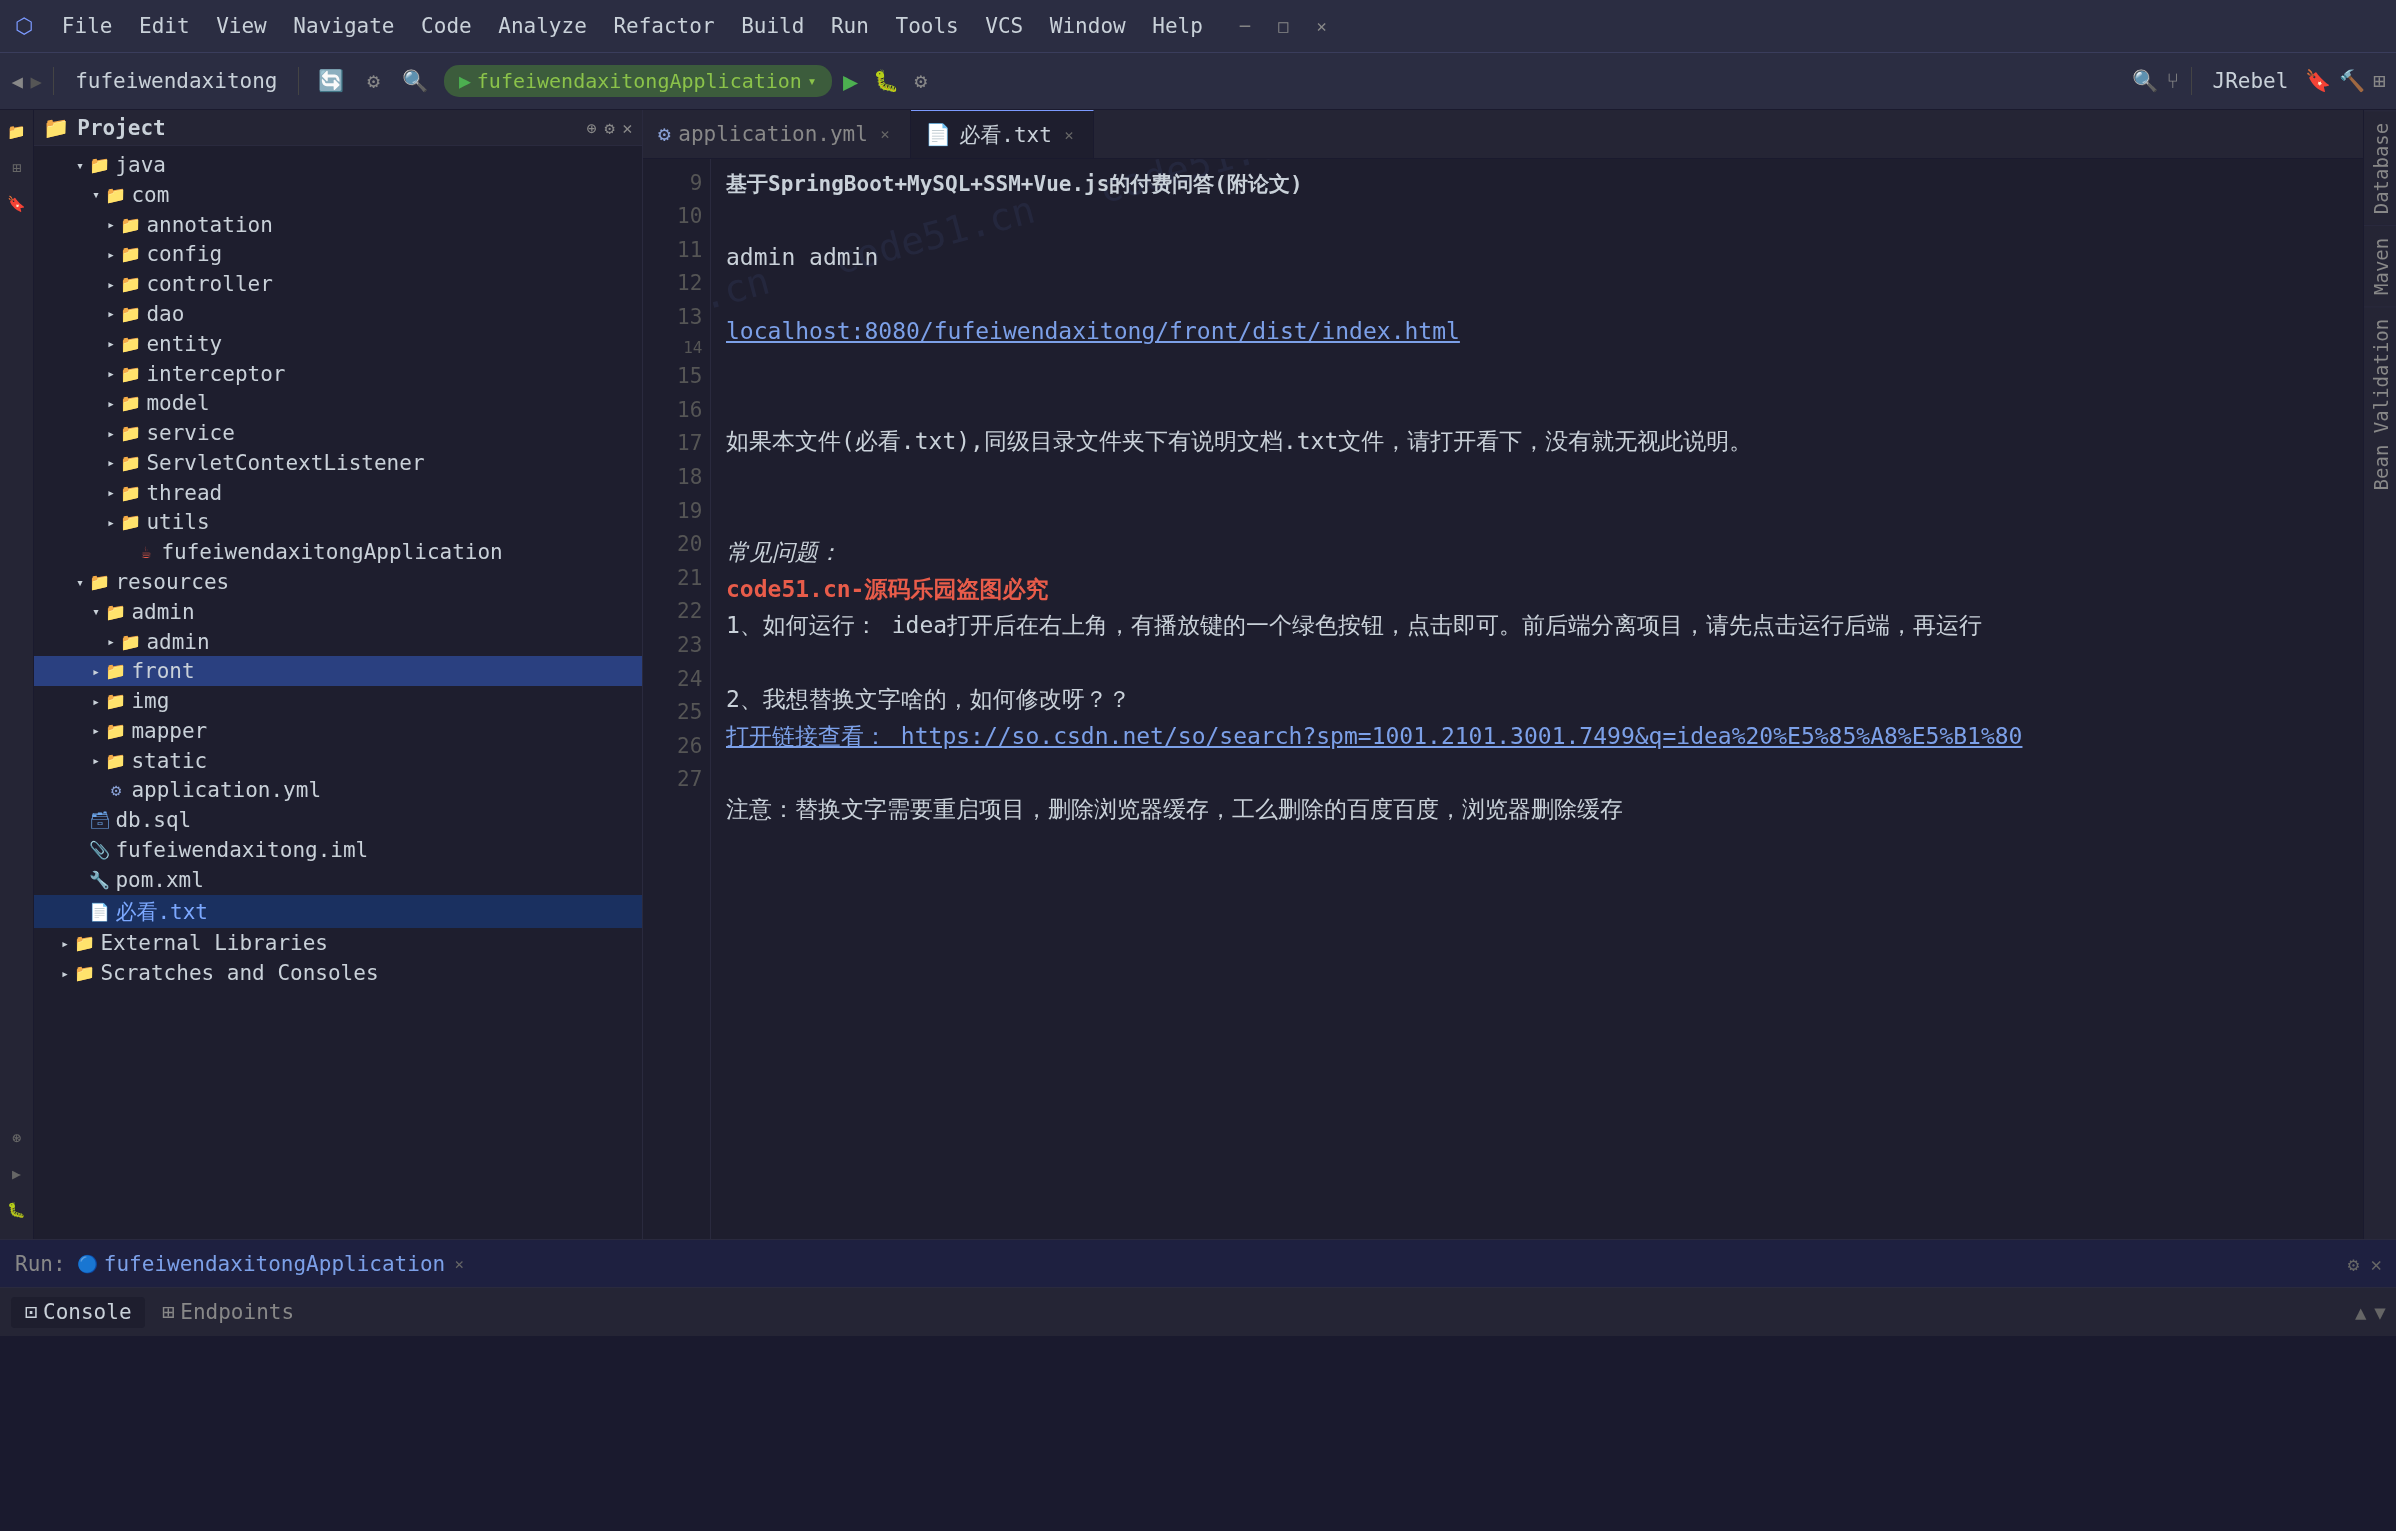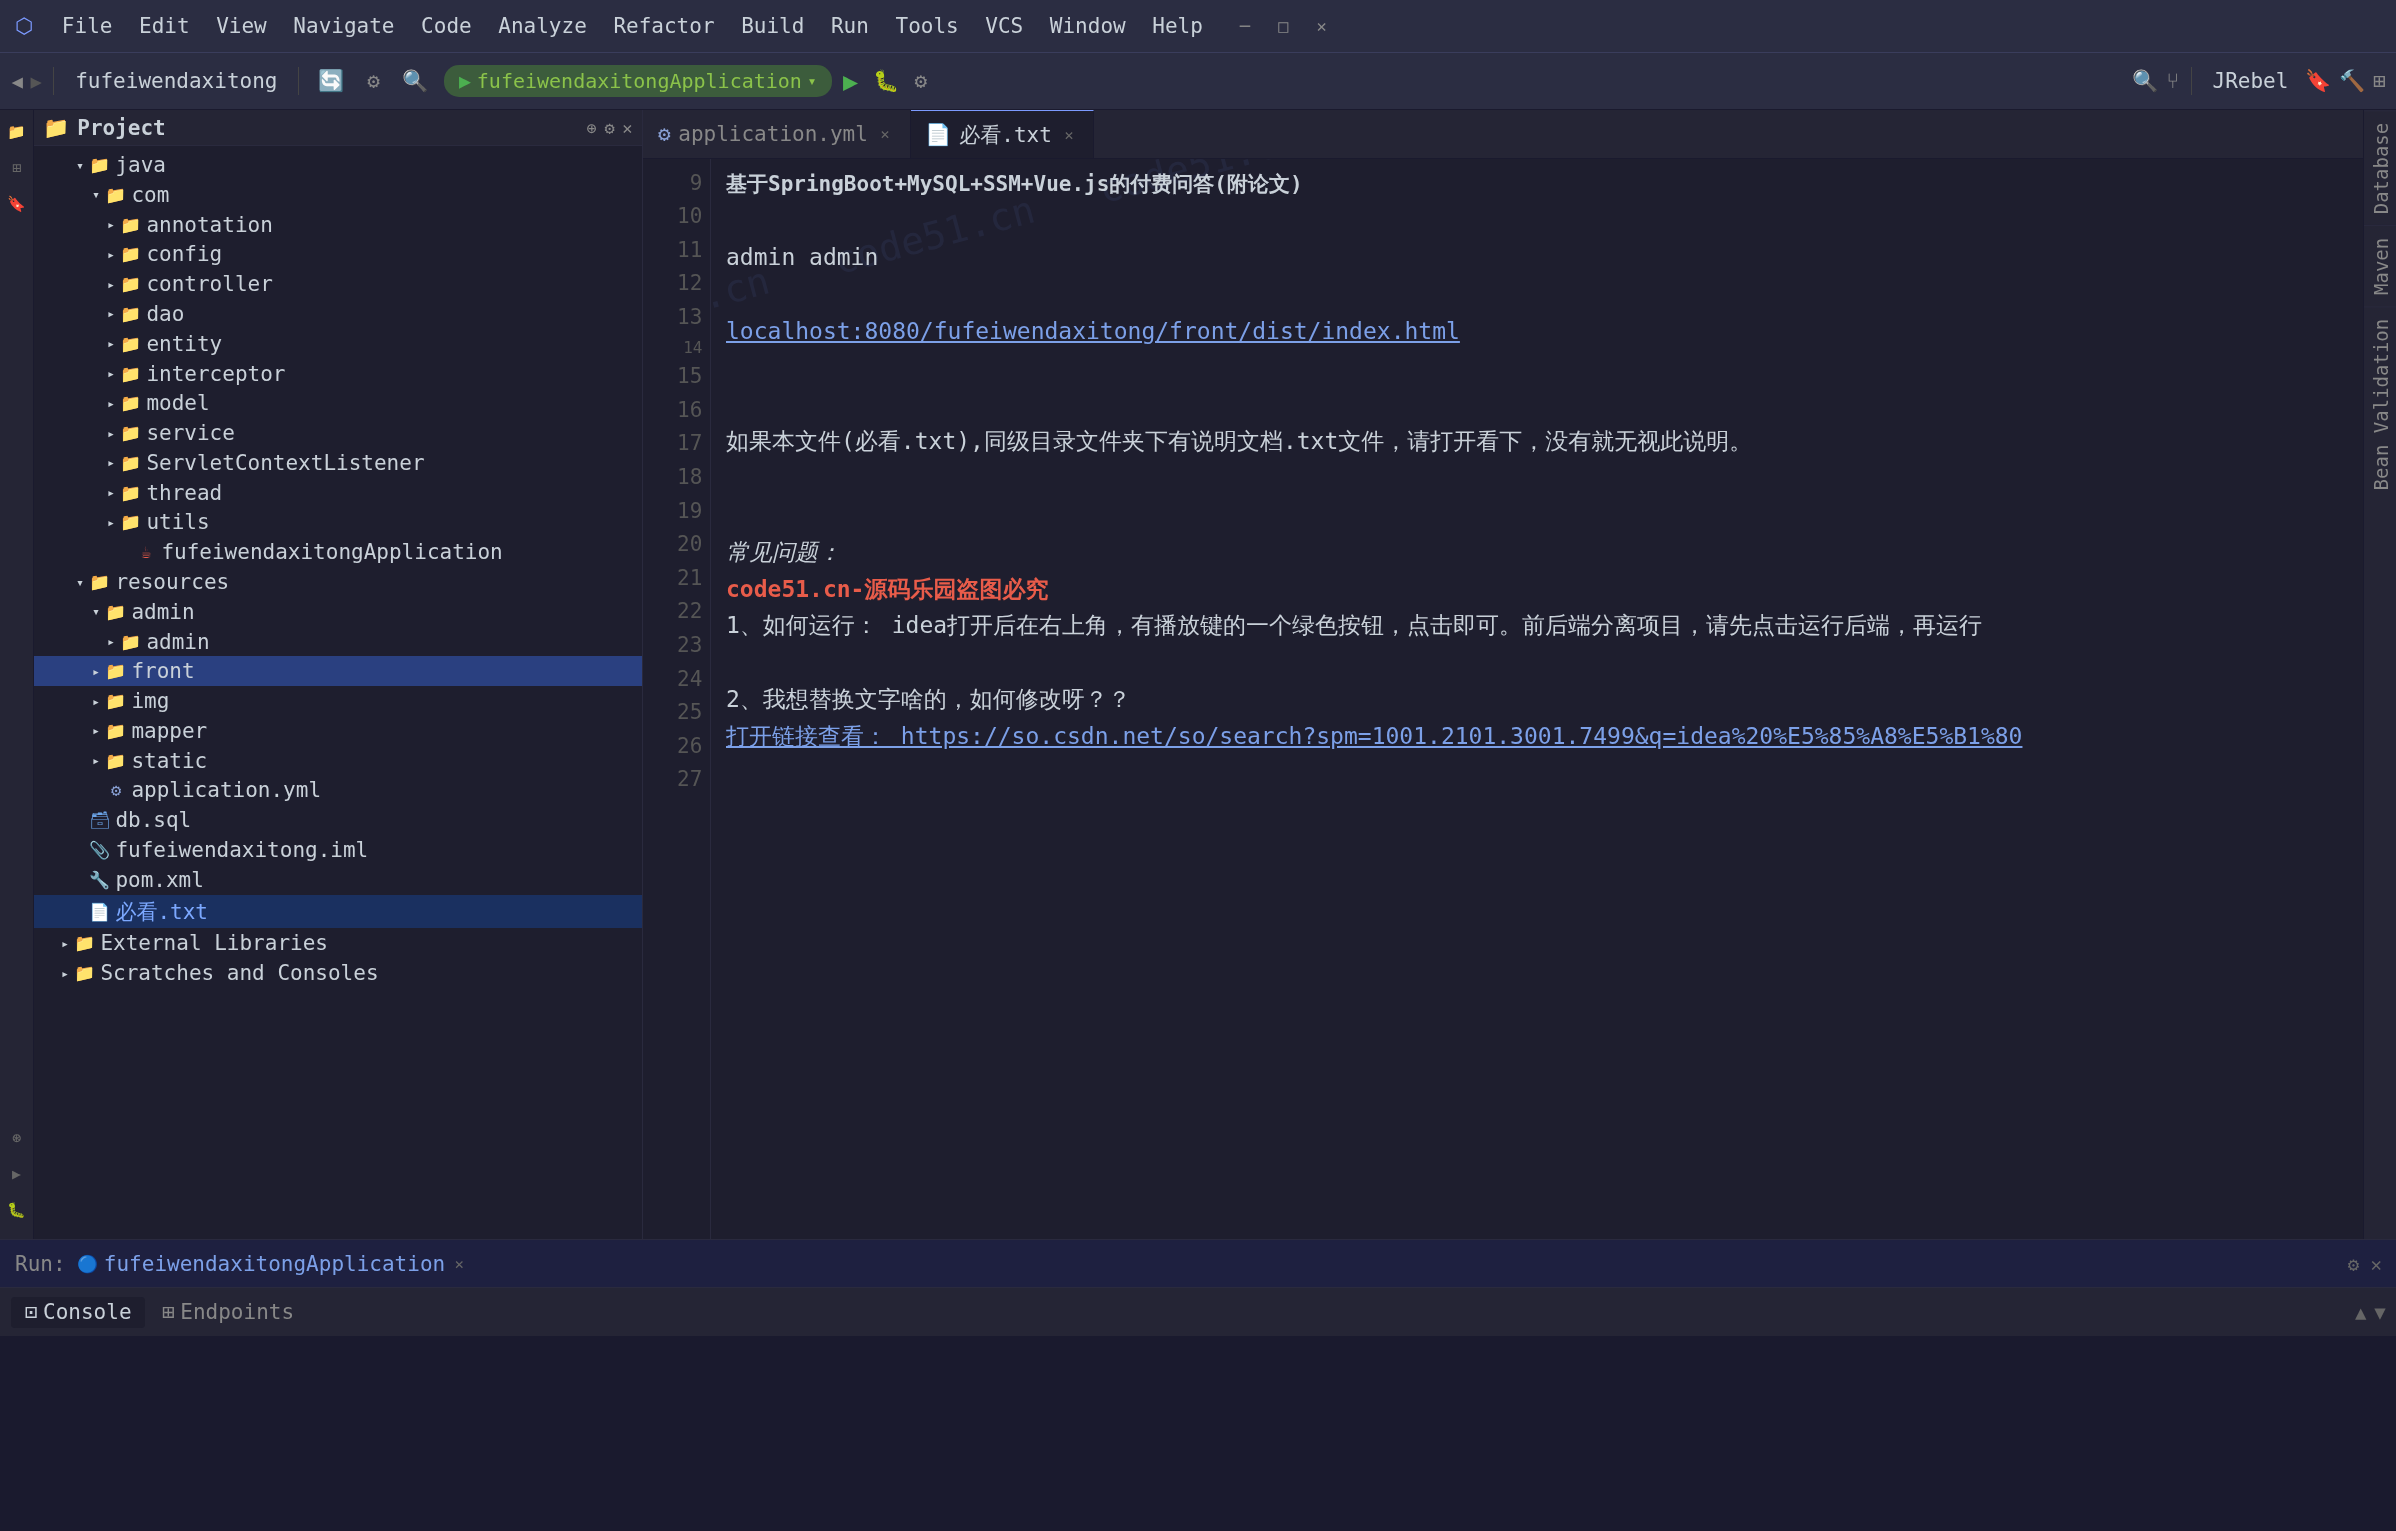--- a/index.html
+++ b/index.html
@@ -626,20 +626,21 @@
             <div class="code-line" style="line-height: 1.6; font-size: 23px;">
               <span class="code-red">code51.cn-源码乐园盗图必究</span>
             </div>
             <div class="code-line" style="line-height: 1.6; font-size: 23px;">1、如何运行：  idea打开后在右上角，有播放键的一个绿色按钮，点击即可。前后端分离项目，请先点击运行后端，再运行</div>
             <div class="code-line" style="line-height: 1.6; font-size: 23px;">&nbsp;</div>
             <div class="code-line" style="line-height: 1.6; font-size: 23px;">2、我想替换文字啥的，如何修改呀？？</div>
             <div class="code-line" style="line-height: 1.6; font-size: 23px;">
               <span class="code-url">    打开链接查看：  https://so.csdn.net/so/search?spm=1001.2101.3001.7499&amp;q=idea%20%E5%85%A8%E5%B1%80</span>
             </div>
             <div class="code-line" style="line-height: 1.6; font-size: 23px;">&nbsp;</div>
+            <div class="code-line" style="line-height: 1.6; font-size: 23px;">注意：替换文字需要重启项目，删除浏览器缓存，工么删除的百度百度，浏览器删除缓存</div>
           </div>
       </div>
     </div>
 
     <div class="right-sidebar">
       <div class="right-sidebar-tab">Database</div>
       <div class="right-sidebar-tab">Maven</div>
       <div class="right-sidebar-tab">Bean Validation</div>
     </div>
   </div>

